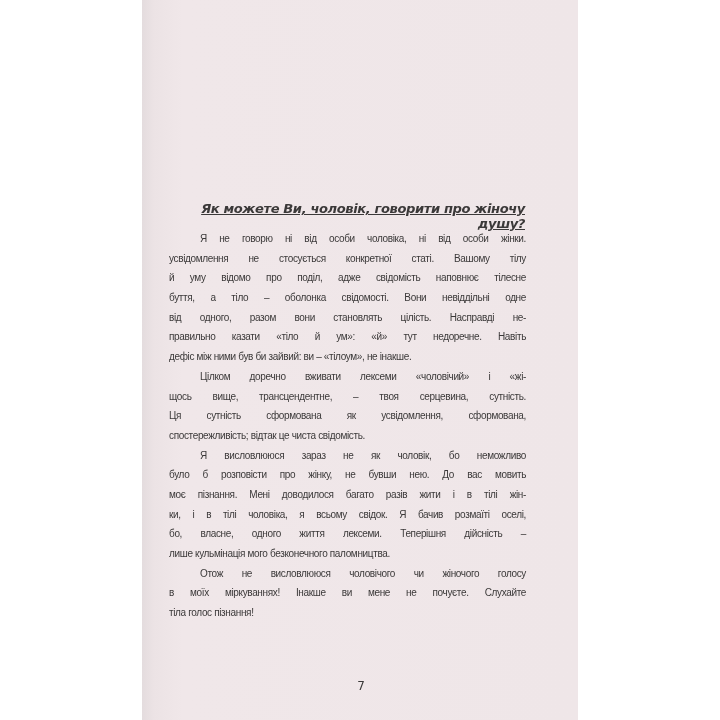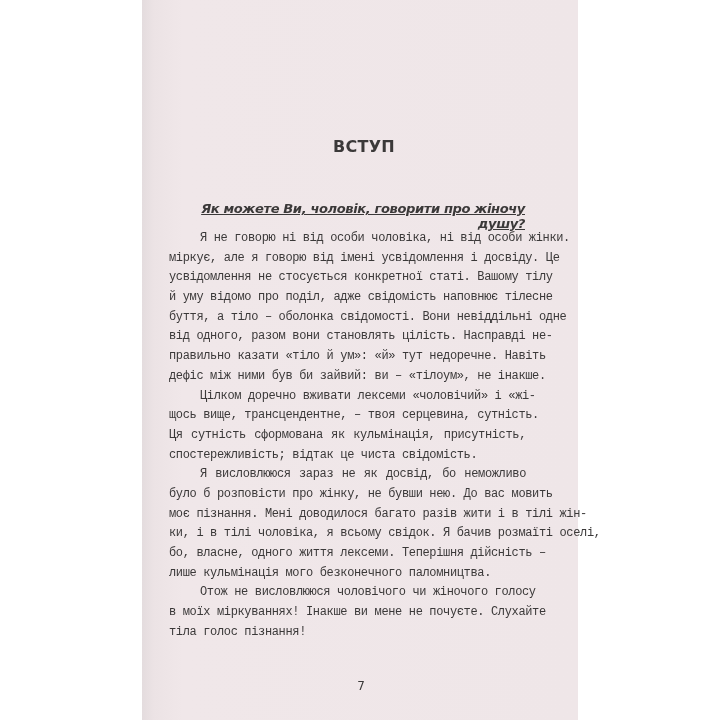--- a/index.html
+++ b/index.html
@@ -16,22 +16,22 @@
       top: 0;
       width: 436px;
       height: 720px;
       background: linear-gradient(90deg, #e4dcde 0px, #ece3e5 12px, #f0e7e9 40px, #efe6e8 100%);
     }
     .text-block {
       position: absolute;
       left: 27px;
       width: 357px;
       color: #3b3939;
-      font-family: Liberation Mono, monospace;
-      font-size: 12px;
+      font-family: Liberation Sans, sans-serif;
+      font-size: 10px;
       letter-spacing: -0.35px;
     }
     .heading {
       position: absolute;
       left: 0;
       width: 436px;
       top: 137px;
       text-align: center;
       font-family: "DejaVu Sans", sans-serif;
       font-weight: bold;
@@ -75,42 +75,40 @@
       font-size: 12px;
       color: #3b3939;
       padding-left: 2px;
       box-sizing: border-box;
     }
   </style>
 </head>
 <body>
 
 <div class="page">
-  <div class="heading">ВСТУП</div>
   <div class="subtitle">Як можете Ви, чоловік, говорити про жіночу душу?</div>
 
   <div class="text-block body-text">
     <div>
       <div class="line indent">Я не говорю ні від особи чоловіка, ні від особи жінки.</div>
-      <div class="line">міркує, але я говорю від імені усвідомлення і досвіду. Це</div>
       <div class="line">усвідомлення не стосується конкретної статі. Вашому тілу</div>
       <div class="line">й уму відомо про поділ, адже свідомість наповнює тілесне</div>
       <div class="line">буття, а тіло – оболонка свідомості. Вони невіддільні одне</div>
       <div class="line">від одного, разом вони становлять цілість. Насправді не-</div>
       <div class="line">правильно казати «тіло й ум»: «й» тут недоречне. Навіть</div>
       <div class="line last">дефіс між ними був би зайвий: ви – «тілоум», не інакше.</div>
     </div>
     <div>
       <div class="line indent">Цілком доречно вживати лексеми «чоловічий» і «жі-</div>
       <div class="line">щось вище, трансцендентне, – твоя серцевина, сутність.</div>
-      <div class="line">Ця сутність сформована як кульмінація, присутність,</div>
+      <div class="line">Ця сутність сформована як усвідомлення, сформована,</div>
       <div class="line last">спостережливість; відтак це чиста свідомість.</div>
     </div>
     <div>
-      <div class="line indent">Я висловлююся зараз не як досвід, бо неможливо</div>
+      <div class="line indent">Я висловлююся зараз не як чоловік, бо неможливо</div>
       <div class="line">було б розповісти про жінку, не бувши нею. До вас мовить</div>
       <div class="line">моє пізнання. Мені доводилося багато разів жити і в тілі жін-</div>
       <div class="line">ки, і в тілі чоловіка, я всьому свідок. Я бачив розмаїті оселі,</div>
       <div class="line">бо, власне, одного життя лексеми. Теперішня дійсність –</div>
       <div class="line last">лише кульмінація мого безконечного паломництва.</div>
     </div>
     <div>
       <div class="line indent">Отож не висловлююся чоловічого чи жіночого голосу</div>
       <div class="line">в моїх міркуваннях! Інакше ви мене не почуєте. Слухайте</div>
       <div class="line last">тіла голос пізнання!</div>

